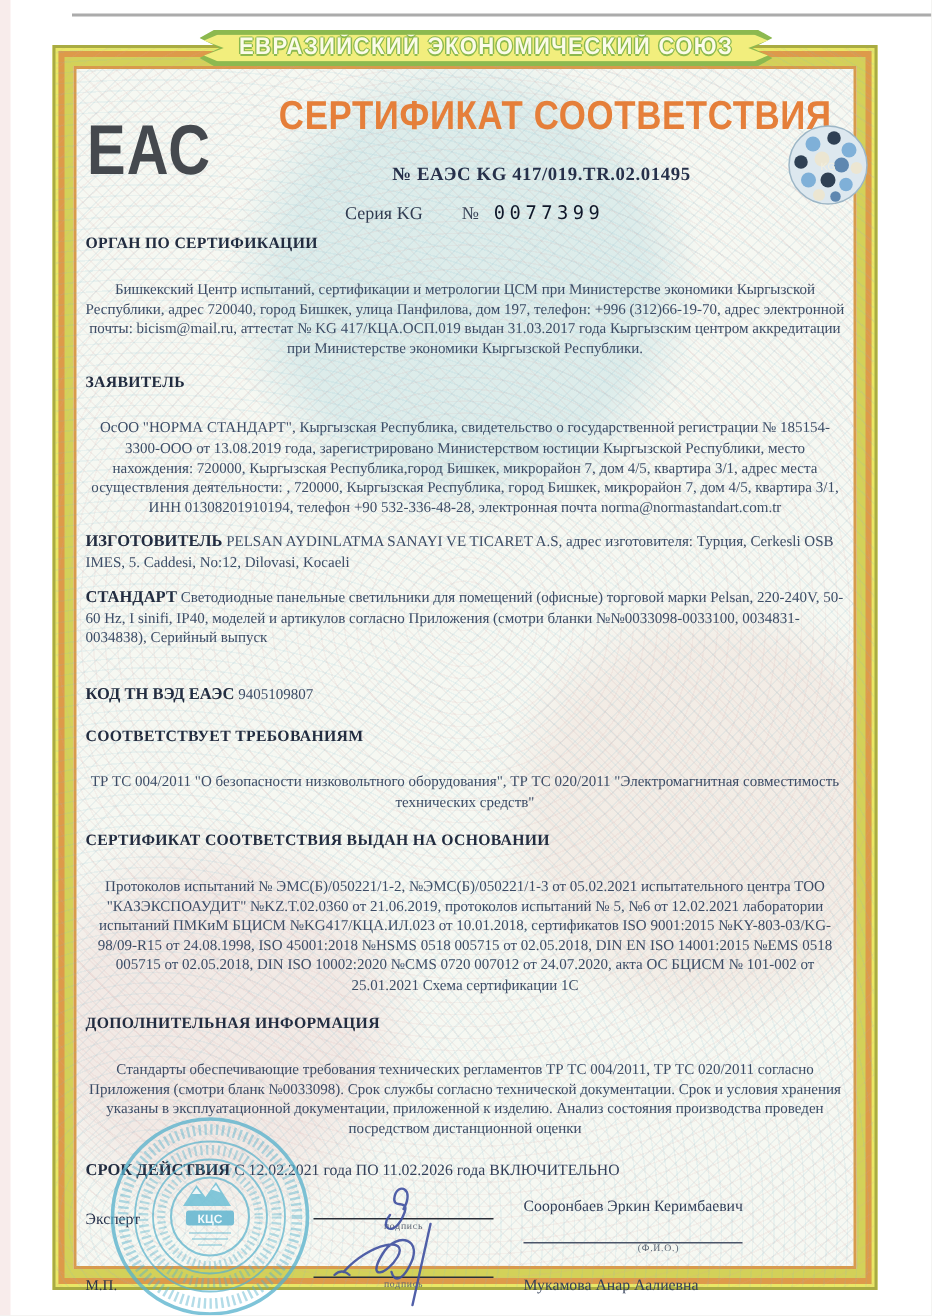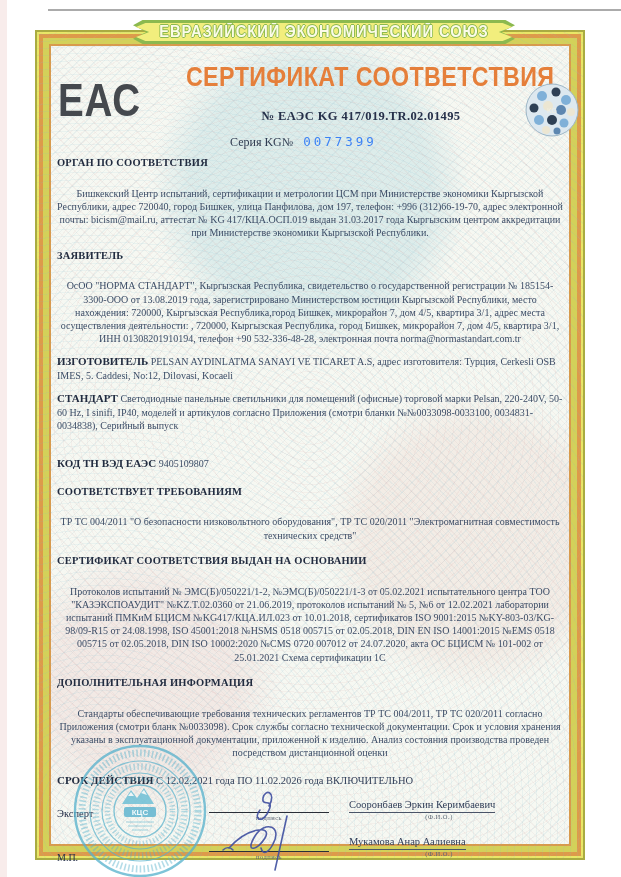--- a/index.html
+++ b/index.html
@@ -36,25 +36,25 @@
     text-shadow:0 0 1px #8cb94f,1px 0 0 #8cb94f,-1px 0 0 #8cb94f,0 1px 0 #8cb94f,0 -1px 0 #8cb94f;}
 
   .eac-logo{position:absolute;left:58px;top:76px;font-family:"Liberation Sans",sans-serif;
     font-weight:bold;font-size:47px;color:#45494e;letter-spacing:1px;transform:scaleX(.82);transform-origin:left top;line-height:1;}
 
   .title{position:absolute;left:160px;top:62px;width:370px;text-align:center;
     font-family:"Liberation Sans","DejaVu Sans",sans-serif;font-weight:bold;font-size:27px;color:#e57f3a;
     transform:scaleX(.86);transform-origin:center top;white-space:nowrap;letter-spacing:.5px;}
   .cert-no{position:absolute;left:176px;top:109px;width:370px;text-align:center;
     font-weight:bold;font-size:12.5px;color:#26304a;letter-spacing:.4px;}
-  .series-row{position:absolute;left:230px;top:134px;width:260px;display:flex;align-items:baseline;}
+  .series-row{position:absolute;left:230px;top:134px;width:260px;display:flex;align-items:baseline;gap:26px;}
   .series-label{font-size:12px;color:#2f3a50;}
   .serial-group{display:flex;align-items:baseline;gap:10px;}
   .serial-no-sign{font-size:12px;color:#3a4458;}
-  .serial-number{font-family:"DejaVu Sans Mono","Liberation Mono",monospace;font-size:12.5px;color:#3b82f6;letter-spacing:3px;}
+  .serial-number{font-family:"DejaVu Sans Mono","Liberation Mono",monospace;font-size:12.5px;color:#0f172a;letter-spacing:3px;}
 
   .holo{position:absolute;left:524px;top:82px;width:56px;height:56px;}
 
   
   .content{position:absolute;left:57px;top:156px;width:506px;color:#3c4c66;font-size:10px;line-height:1.32;}
   .sec{margin:0 0 9px 0;}
   .sec-title{font-weight:bold;color:#222c40;font-size:10.5px;letter-spacing:.2px;}
   .sec-body{margin-top:17px;text-align:center;}
   .inline-title{font-weight:bold;color:#222c40;font-size:11px;}
   .sp-after-product{margin-bottom:24px;}
@@ -69,21 +69,21 @@
   .sign-block{display:flex;margin-top:4px;position:relative;}
   .sign-left{width:152px;color:#26304a;}
   .sign-left .role{font-weight:bold;font-size:10.5px;width:120px;line-height:1.25;}
   .sign-left .expert{font-weight:normal;font-size:10.5px;margin-top:9px;}
   .sign-left .mp{font-size:10px;margin-top:30px;}
   .sign-mid{width:140px;position:relative;}
   .sig-line{border-bottom:1.6px solid #2a2f38;height:14px;width:120px;}
   .sig-caption{font-size:6.5px;color:#5a6573;text-align:center;width:120px;letter-spacing:.5px;margin-top:1px;}
   .sig-row2{margin-top:14px;}
   .sign-right{flex:1;color:#33405a;}
-  .name{font-size:10.5px;border-bottom:1px solid #4a5468;display:inline-block;padding-bottom:0;}
+  .name{font-size:10.5px;border-bottom:1px solid #4a5468;display:inline-block;padding-bottom:16px;}
   .fio-caption{font-size:6.5px;color:#5a6573;text-align:center;width:180px;letter-spacing:.5px;}
   .name-row2{margin-top:13px;}
   .ink{position:absolute;left:-6px;top:-12px;pointer-events:none;}
 
   .stamp{position:absolute;left:64px;top:740px;width:152px;height:137px;opacity:.9;}
 </style>
 </head>
 <body>
 
 <div class="page">
@@ -132,21 +132,21 @@
       <circle cx="40" cy="41" r="4.5" fill="#7fb0d8"></circle>
     <circle cx="22" cy="48" r="4" fill="#ece6d2"></circle>
       <circle cx="33" cy="49" r="3.5" fill="#5e87b0"></circle>
     <circle cx="28" cy="28" r="26" fill="none" stroke="#9db6c6" stroke-width="1"></circle>
     <text x="28" y="31" text-anchor="middle" font-size="7" fill="#f2efdf" font-family="sans-serif">KG</text>
   </svg>
 
   <div class="content">
 
     <div class="sec">
-      <div class="sec-title">ОРГАН ПО СООТВЕТСТВИЯ</div>
+      <div class="sec-title">ОРГАН ПО СЕРТИФИКАЦИИ</div>
       <div class="sec-body">Бишкекский Центр испытаний, сертификации и метрологии ЦСМ при Министерстве экономики Кыргызской Республики, адрес 720040, город Бишкек, улица Панфилова, дом 197, телефон: +996 (312)66-19-70, адрес электронной почты: bicism@mail.ru, аттестат № KG 417/КЦА.ОСП.019 выдан 31.03.2017 года Кыргызским центром аккредитации при Министерстве экономики Кыргызской Республики.</div>
     </div>
 
     <div class="sec">
       <div class="sec-title">ЗАЯВИТЕЛЬ</div>
       <div class="sec-body">ОсОО "НОРМА СТАНДАРТ", Кыргызская Республика, свидетельство о государственной регистрации № 185154-3300-ООО от 13.08.2019 года, зарегистрировано Министерством юстиции Кыргызской Республики, место нахождения: 720000, Кыргызская Республика,город Бишкек, микрорайон 7, дом 4/5, квартира 3/1, адрес места осуществления деятельности: , 720000, Кыргызская Республика, город Бишкек, микрорайон 7, дом 4/5, квартира 3/1, ИНН 01308201910194, телефон +90 532-336-48-28, электронная почта norma@normastandart.com.tr</div>
     </div>
 
     <div class="sec">
       <span class="inline-title">ИЗГОТОВИТЕЛЬ</span>

